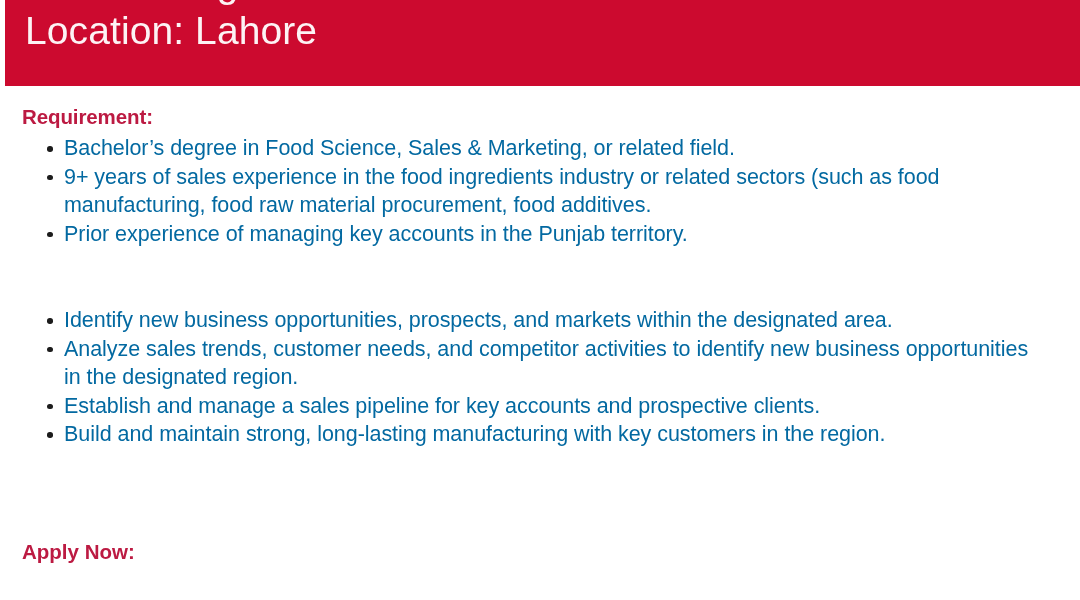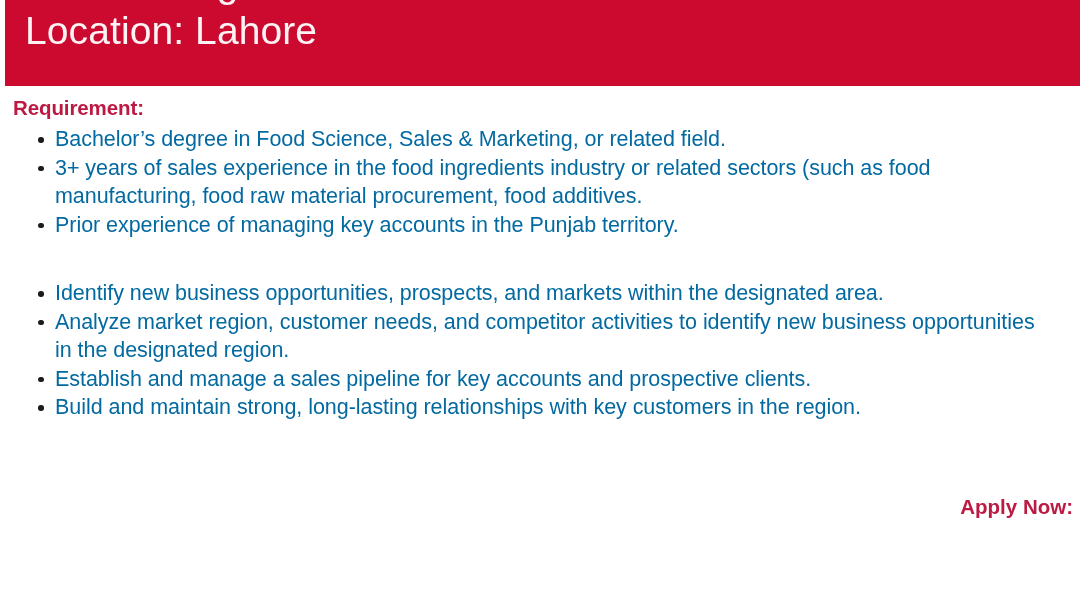--- a/index.html
+++ b/index.html
@@ -47,21 +47,21 @@
 
   
   .content {
     position: absolute;
     top: 88px;
     left: 0;
     width: 1080px;
   }
 
   .section {
-    margin: 7px;
+    margin: 16px;
     padding: 0;
   }
 
   .section-heading {
     color: #BC1A42;
     font-weight: bold;
     font-size: 20.5px;
     line-height: 26px;
     padding-left: 6px;
     margin: 0;
@@ -96,52 +96,51 @@
   .gap-responsibilities { height: 26px; }
   .gap-apply { height: 58px; }
 
   .apply-heading {
     color: #BC1A42;
     font-weight: bold;
     font-size: 20.5px;
     line-height: 26px;
     padding-left: 6px;
     margin: 0;
-    text-align: right;
   }
 </style>
 </head>
 <body>
 
 <div class="page">
 
   <div class="banner">
     <div class="banner-title">Area Manager Sales</div>
     <div class="banner-subtitle">Location: Lahore</div>
   </div>
 
   <div class="content">
 
     <section class="section">
       <h2 class="section-heading">Requirement:</h2>
       <ul class="bullets">
         <li>Bachelor’s degree in Food Science, Sales &amp; Marketing, or related field.</li>
-        <li>3+ years of sales experience in the food ingredients industry or related sectors (such as food manufacturing, food raw material procurement, food additives.</li>
+        <li>9+ years of sales experience in the food ingredients industry or related sectors (such as food manufacturing, food raw material procurement, food additives.</li>
         <li>Prior experience of managing key accounts in the Punjab territory.</li>
       </ul>
     </section>
 
     <div class="gap-responsibilities"></div>
 
     <section class="section">
       <ul class="bullets">
         <li>Identify new business opportunities, prospects, and markets within the designated area.</li>
-        <li>Analyze market region, customer needs, and competitor activities to identify new business opportunities in the designated region.</li>
+        <li>Analyze sales trends, customer needs, and competitor activities to identify new business opportunities in the designated region.</li>
         <li>Establish and manage a sales pipeline for key accounts and prospective clients.</li>
-        <li>Build and maintain strong, long-lasting relationships with key customers in the region.</li>
+        <li>Build and maintain strong, long-lasting manufacturing with key customers in the region.</li>
       </ul>
     </section>
 
     <div class="gap-apply"></div>
 
     <section class="section">
       <h2 class="apply-heading">Apply Now:</h2>
     </section>
 
   </div>

